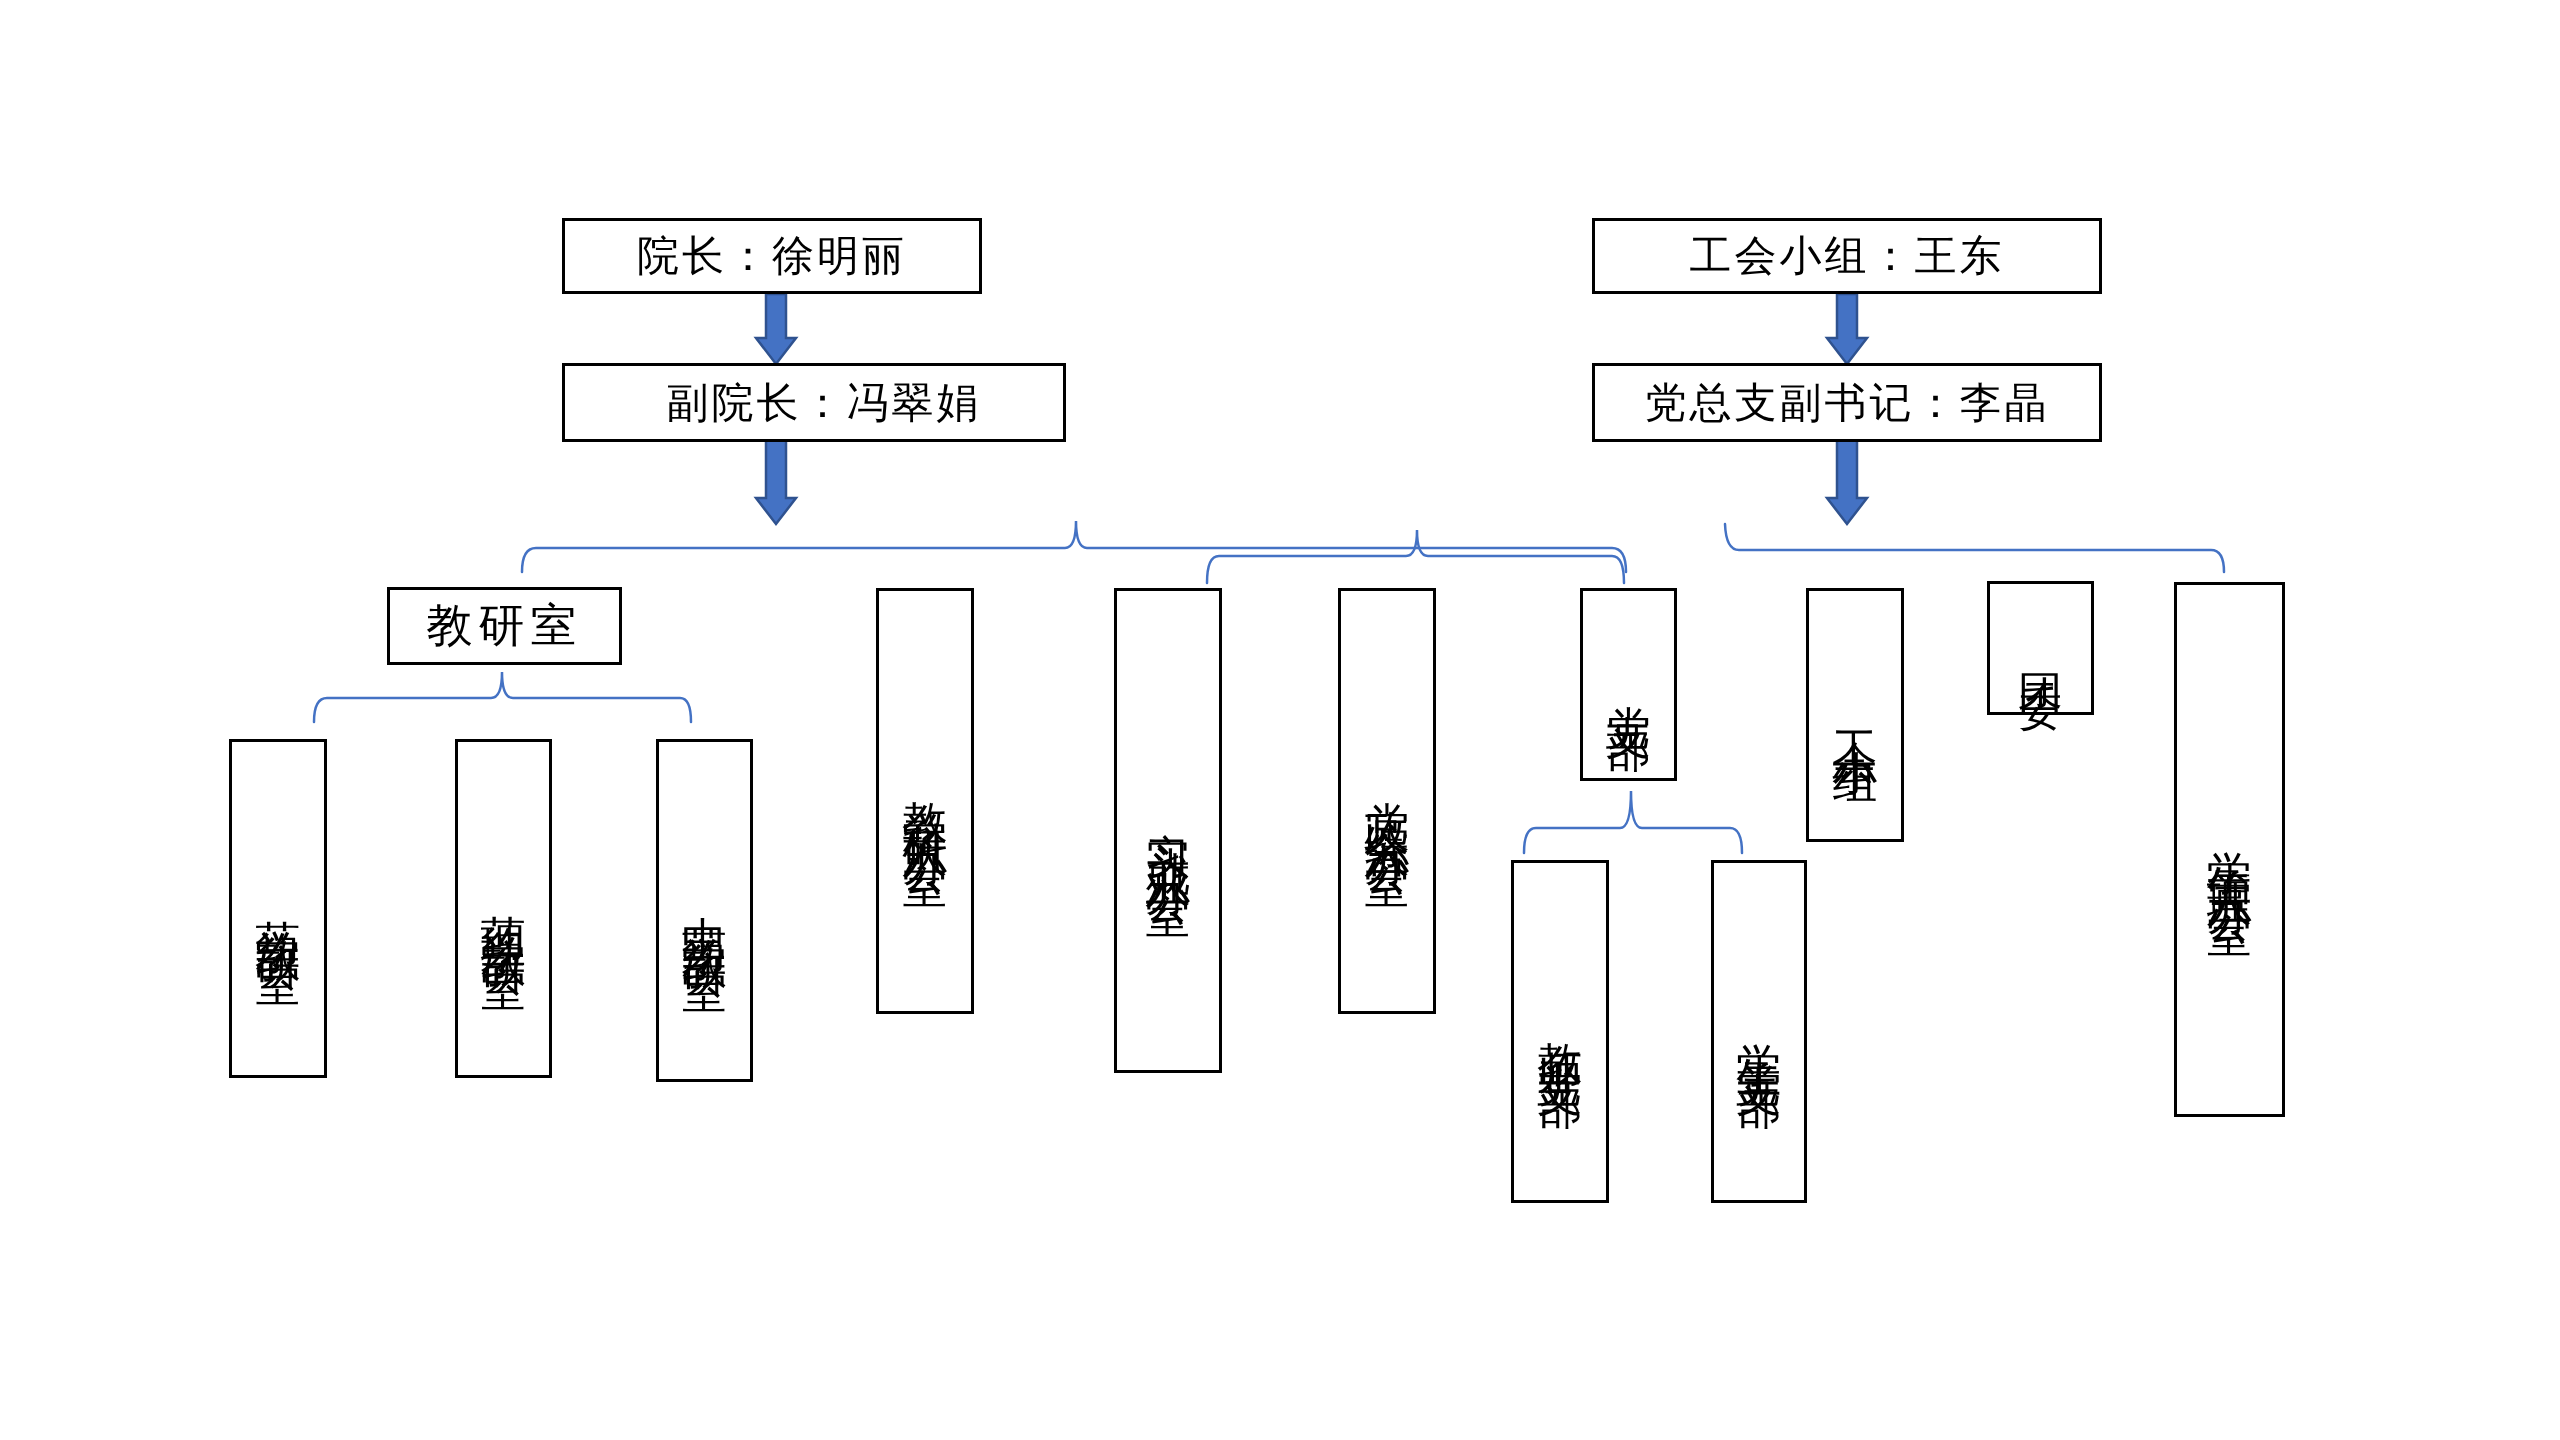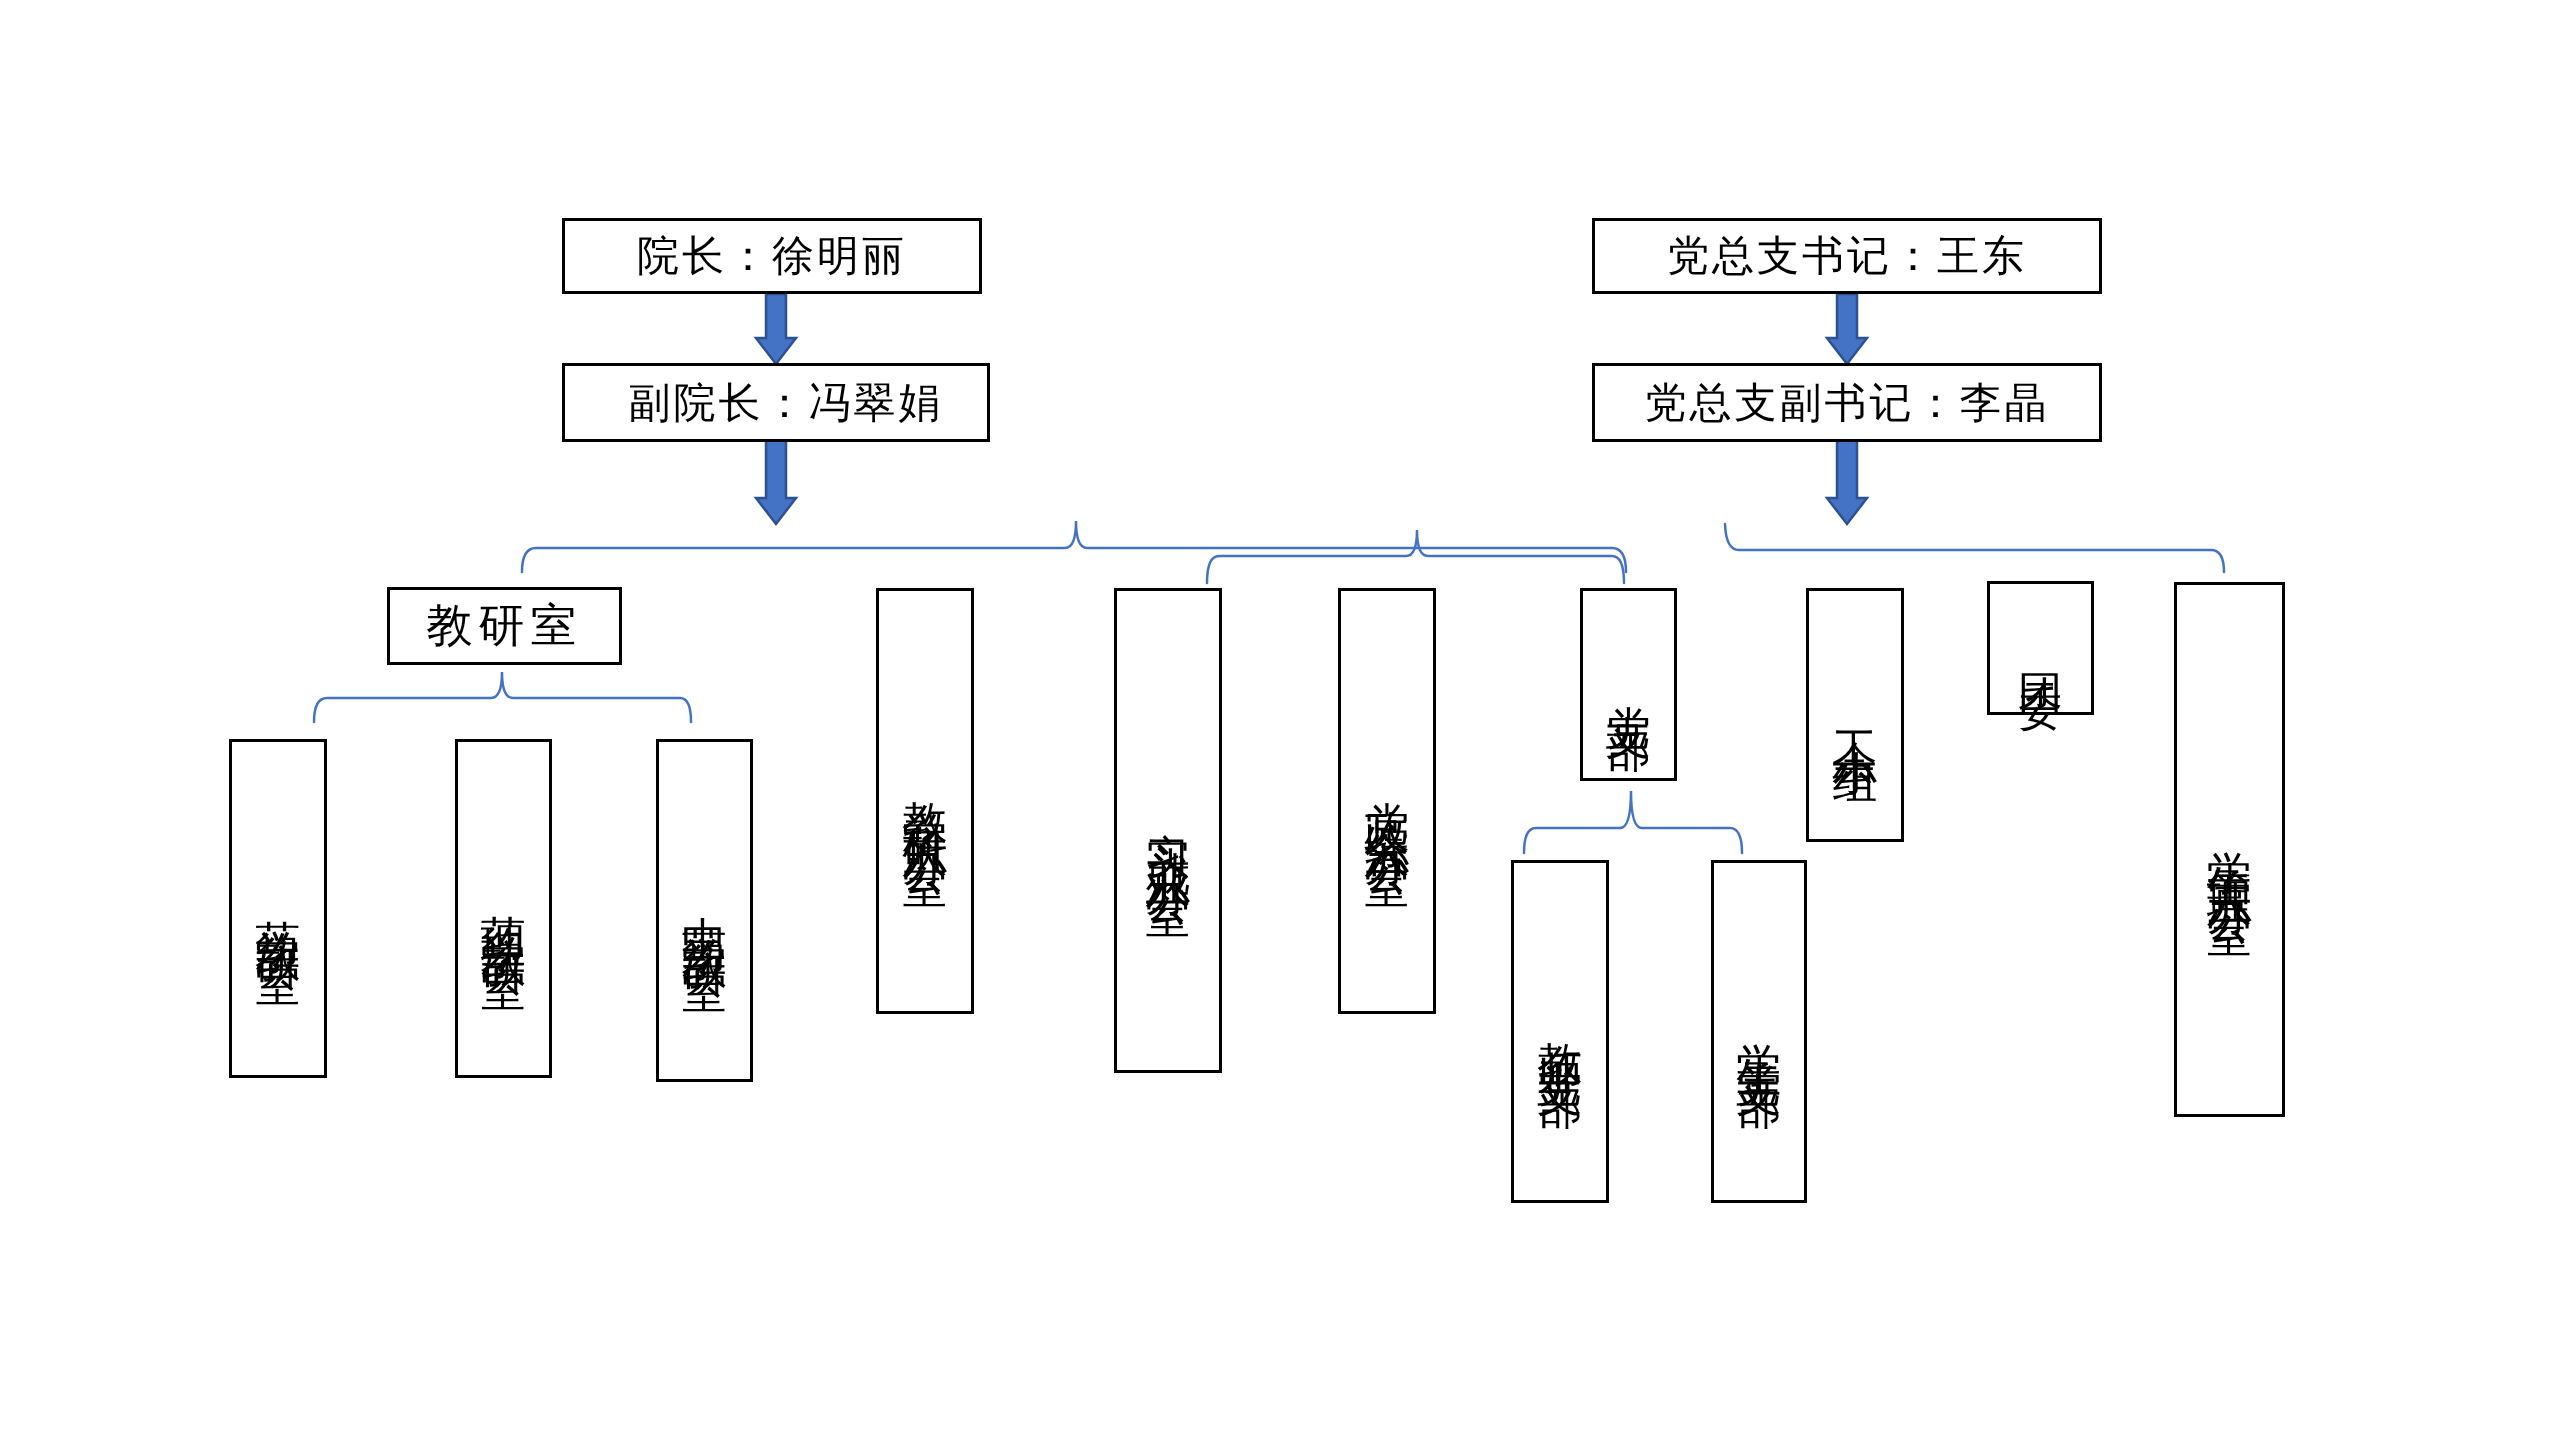--- a/index.html
+++ b/index.html
@@ -80,25 +80,25 @@
     <path class="brace" d="M1168,583 Q1168,556 1180,556 L1367,556 Q1378,556 1378,530 Q1378,556 1389,556 L1573,556 Q1585,556 1585,583"></path>
     <path class="brace" d="M1686,524 Q1687,550 1700,550 L2172,550 Q2185,550 2185,572"></path>
 
     <path class="brace" d="M275,722 Q275,698 288,698 L452,698 Q463,698 463,672 Q463,698 474,698 L641,698 Q652,698 652,722"></path>
     <path class="brace" d="M1485,853 Q1485,828 1497,828 L1581,828 Q1592,828 1592,791 Q1592,828 1603,828 L1691,828 Q1703,828 1703,853"></path>
   </svg>
 
   <div class="node hbox" style="left:523px; top:218px; width:420px; height:76px;">
     <span>院长：徐明丽</span>
   </div>
-  <div class="node hbox" style="left:523px; top:363px; width:428px; height:79px;padding-left:20px;">
+  <div class="node hbox" style="left:523px; top:363px; width:504px; height:79px;padding-left:20px;">
     <span>副院长：冯翠娟</span>
   </div>
   <div class="node hbox" style="left:1553px; top:218px; width:510px; height:76px;">
-    <span>党总支书记：王东</span>
+    <span>工会小组：王东</span>
   </div>
   <div class="node hbox" style="left:1553px; top:363px; width:510px; height:79px;">
     <span>党总支副书记：李晶</span>
   </div>
 
   <div class="node hbox big" style="left:348px; top:587px; width:235px; height:78px;">
     <span>教研室</span>
   </div>
 
   <div class="node vbox" style="left:190px; top:739px; width:98px; height:339px;">

